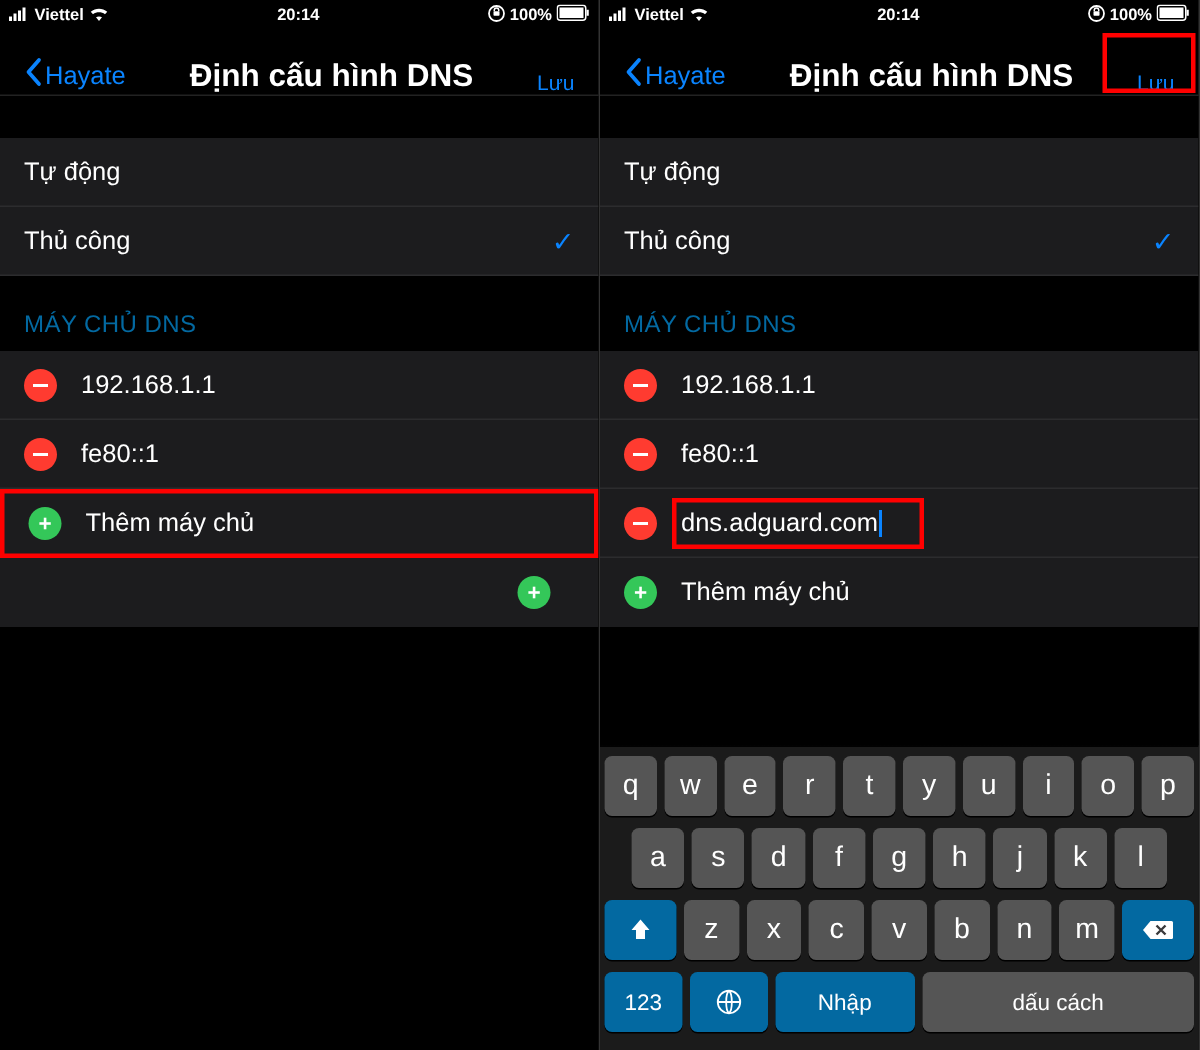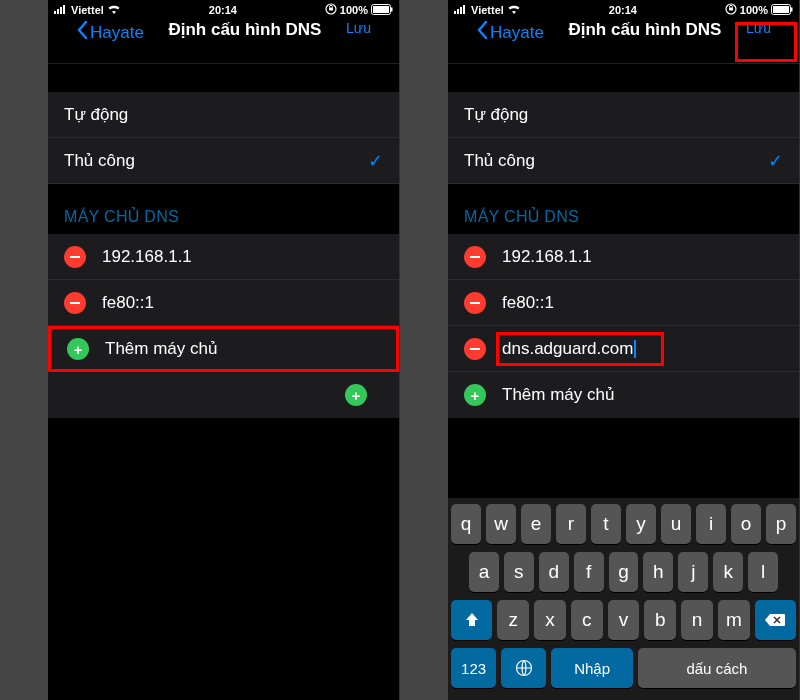--- a/index.html
+++ b/index.html
@@ -7,35 +7,34 @@
     background: #444;
     font-family: -apple-system, "Helvetica Neue", Arial, sans-serif;
     width: 800px; height: 700px; overflow: hidden;
     display: flex;
   }
   .phone {
     width: 400px; height: 700px; background: #000;
     display: flex; flex-direction: column;
     border-right: 1px solid #333;
     position: relative;
-    margin-left: 48px;
   }
   .statusbar {
     height: 20px; padding: 0 6px;
     display: flex; justify-content: space-between; align-items: center;
     font-size: 11px; color: #fff; font-weight: 600;
   }
   .sb-left, .sb-right { display: flex; align-items: center; gap: 3px; }
   .navbar {
-    height: 44px; display: flex; align-items: flex-start;
-    justify-content: space-between; padding: 0 28px;
+    height: 44px; display: flex; align-items: flex-end;
+    justify-content: space-between; padding: 0 16px;
     border-bottom: 0.5px solid #222;
   }
   .nb-left { display: flex; align-items: center; color: #0a84ff; font-size: 17px; cursor: pointer; gap: 2px; }
-  .nb-title { color: #fff; font-size: 17px; font-weight: 600; }
+  .nb-title { color: #fff; font-size: 21px; font-weight: 600; }
   .nb-right { color: #0a84ff; font-size: 14px; cursor: pointer; }
   .content { flex: 1; overflow: hidden; background: #000; }
   .spacer-sm { height: 28px; }
   .row {
     height: 46px; display: flex; align-items: center; padding: 0 16px;
     background: #1c1c1e; color: #fff; font-size: 17px;
     border-bottom: 0.5px solid #2c2c2e;
     position: relative;
     justify-content: flex-end;
   }

